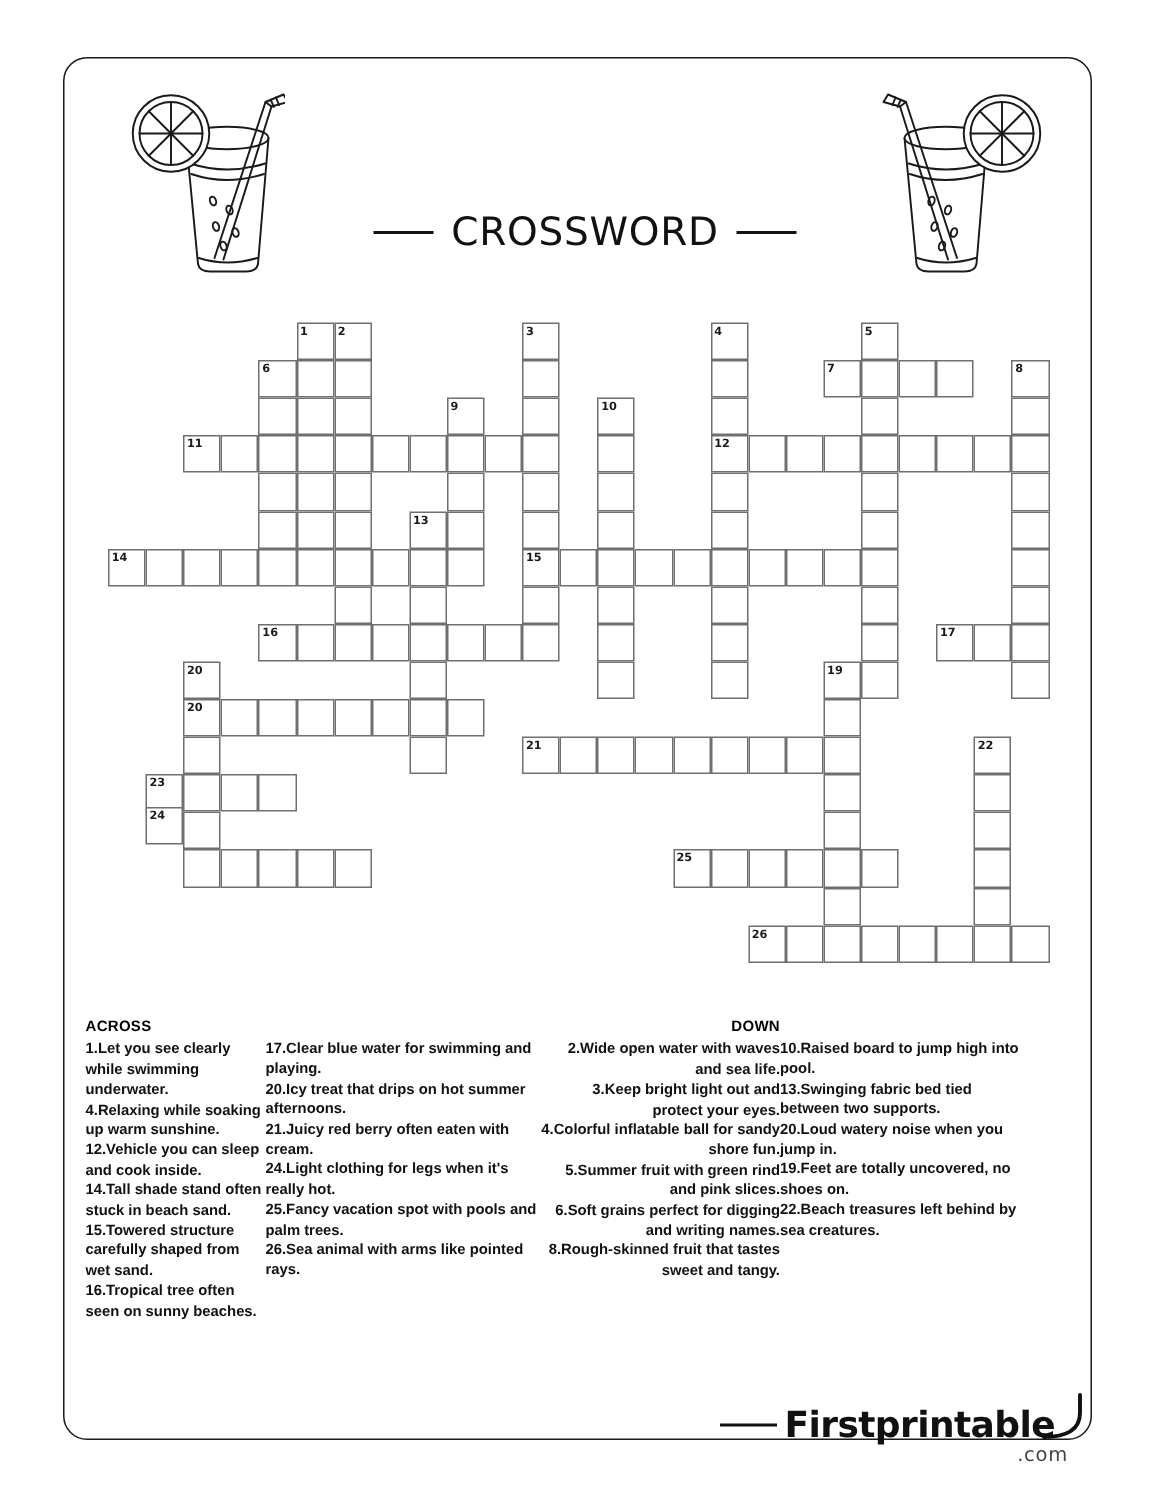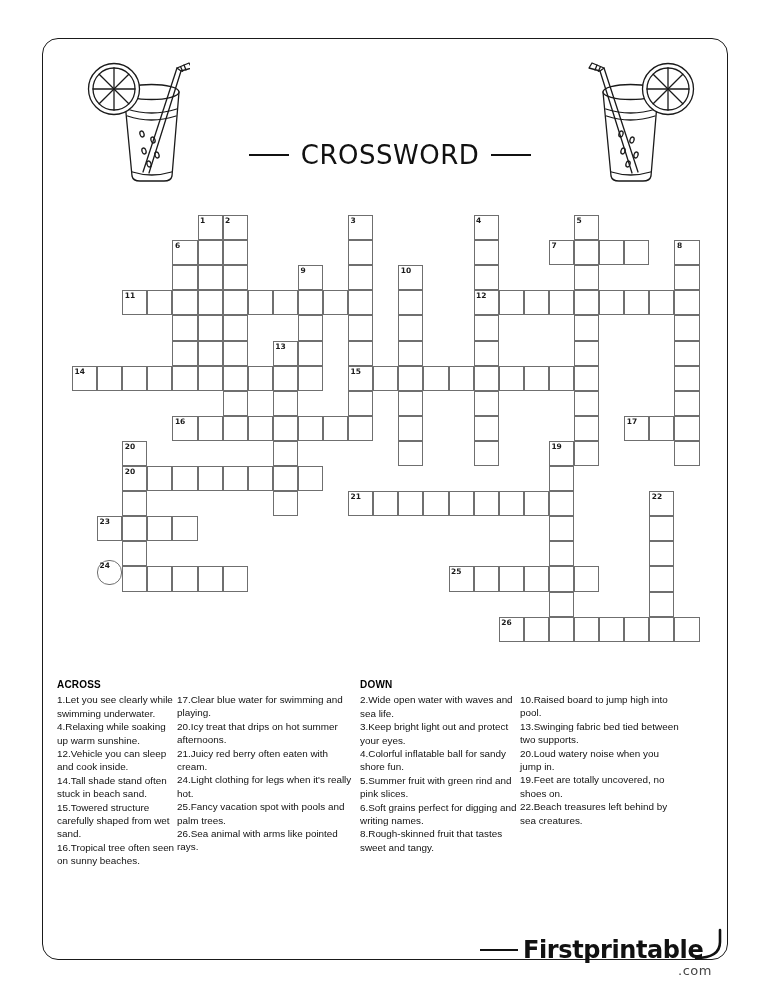--- a/index.html
+++ b/index.html
@@ -113,31 +113,31 @@
   }
   .clue-half { display: flex; }
   .clue-col {
     font-family: "Liberation Sans", sans-serif;
     font-size: 9.9px;
     line-height: 13.4px;
     color: #111111;
   }
   .col-a1 { width: 120px; }
   .col-a2 { width: 183px; }
-  .col-d1 { width: 160px; }
+  .col-d1 { width: 160px; text-align: right; }
   .col-d2 { width: 160px; }
   .section-head {
     font-weight: 700;
     font-size: 10px;
     letter-spacing: 0.2px;
     margin-bottom: 2px;
     color: #000;
   }
   .spacer-head { height: 15px; }
-  .clue-item { margin: 0; padding: 0; }
+  .clue-item { margin: 0; padding: 0; font-weight: bold; }
 
   
   #footer {
     position: absolute;
     left: 480px; top: 932px;
     width: 248px; height: 56px;
   }
   #brand-row {
     position: absolute;
     left: 0px; top: 6px;
@@ -437,21 +437,21 @@
       <div class="cell" style="left: 649.3px; top: 516.2px;"></div>
       <div class="cell" style="left: 649.3px; top: 541.3px;"></div>
       <div class="cell" style="left: 649.3px; top: 566.4px;"></div>
       <div class="cell" style="left: 649.3px; top: 591.5px;"></div>
       <div class="cell" style="left: 649.3px; top: 616.6px;"></div>
       <div class="cell" style="left: 97.1px; top: 516.2px;">
         <span class="num">23</span>
       </div>
       <div class="cell" style="left: 147.3px; top: 516.2px;"></div>
       <div class="cell" style="left: 172.4px; top: 516.2px;"></div>
-      <div class="cell" style="left: 97.1px; top: 560px; border-radius: 12px;">
+      <div class="cell" style="left: 97.1px; top: 538px;">
         <span class="num">24</span>
       </div>
       <div class="cell" style="left: 122.2px; top: 566.4px;"></div>
       <div class="cell" style="left: 147.3px; top: 566.4px;"></div>
       <div class="cell" style="left: 172.4px; top: 566.4px;"></div>
       <div class="cell" style="left: 197.5px; top: 566.4px;"></div>
       <div class="cell" style="left: 222.6px; top: 566.4px;"></div>
       <div class="cell" style="left: 448.5px; top: 566.4px;">
         <span class="num">25</span>
       </div>

